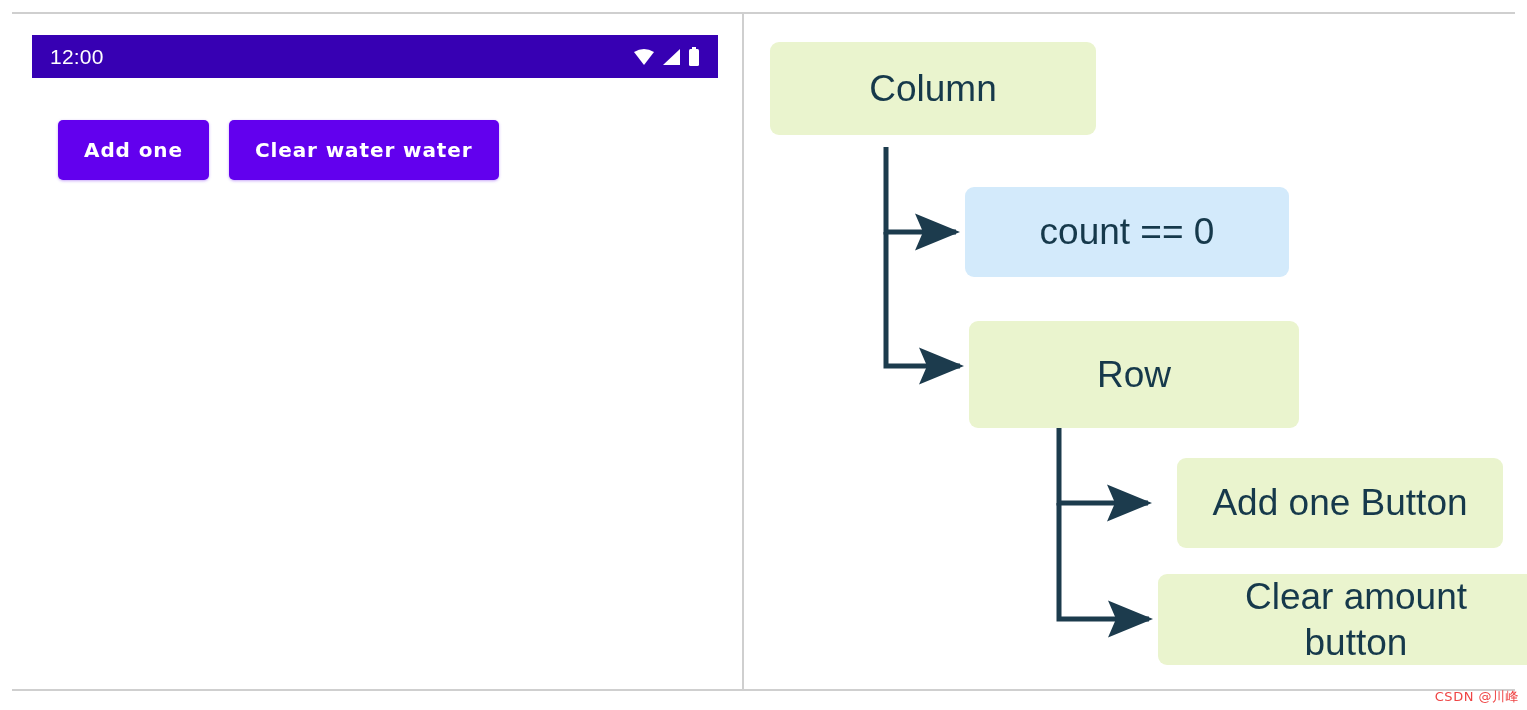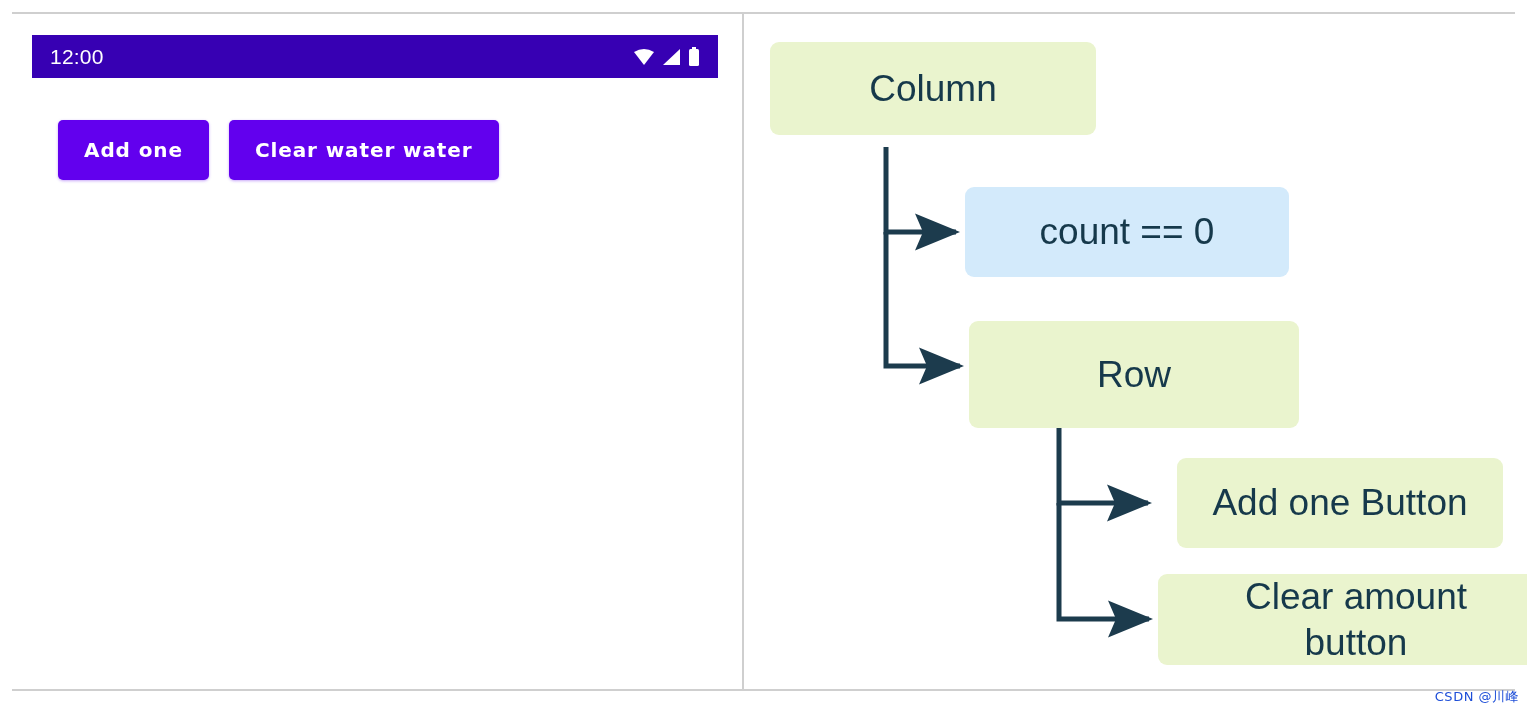--- a/index.html
+++ b/index.html
@@ -135,21 +135,21 @@
   #node-column         { left: 28px;  top: 42px;  width: 326px; height: 93px; }
   #node-count          { left: 223px; top: 187px; width: 324px; height: 90px; }
   #node-row            { left: 227px; top: 321px; width: 330px; height: 107px; }
   #node-add-one-button { left: 415px; top: 458px; width: 326px; height: 90px; margin-left: 20px; }
   #node-clear-amount   { left: 416px; top: 574px; width: 396px; height: 91px; }
 
   .watermark {
     position: absolute;
     right: 8px;
     bottom: 4px;
-    color: #1d4ed8;
+    color: #ef4444;
     font-size: 13px;
     font-family: "DejaVu Sans", sans-serif;
     white-space: nowrap;
     letter-spacing: 0.5px;
   }
 </style>
 </head>
 <body>
 
 <div class="rule-top"></div>

